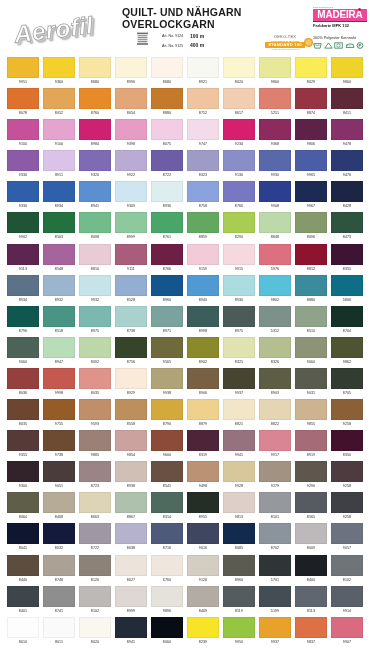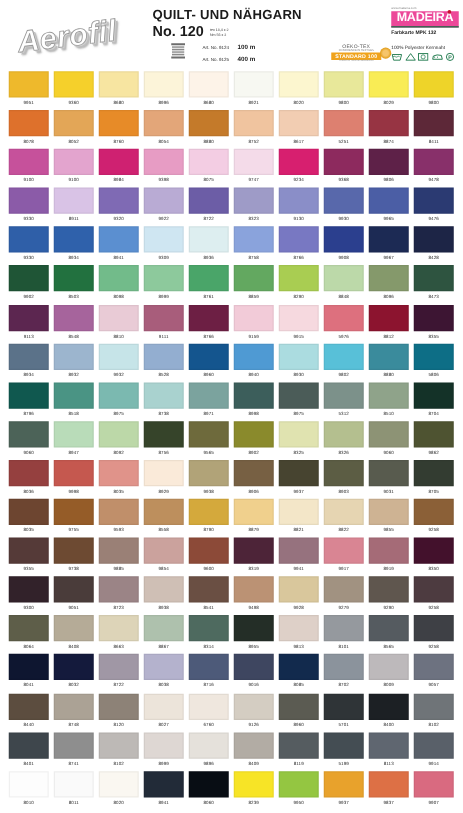--- a/index.html
+++ b/index.html
@@ -95,27 +95,21 @@
 <div class="page">
 
   <div class="header">
 
     <div class="brand-logo">
       <span class="wordmark">Aerofil</span>
     </div>
 
     <div class="titleblock">
       <div class="t-line1">QUILT- UND NÄHGARN</div>
-      <div class="no-row">
-        <span class="no">No. 120</span>
-        <span>
-          <div class="tex">tex 13,4 x 2</div>
-          <div class="tex">Nm 56 x 2</div>
-        </span>
-      </div>
+      <div class="t-line2">OVERLOCKGARN</div>
       <div class="art-table">
         <div class="art-lbl">Art. No. 9124</div>
         <div class="art-val">100 m</div>
         <div class="spool">
           <svg width="13" height="15" viewBox="0 0 13 15">
             <rect x="1" y="0.6" width="11" height="1.6" fill="#6d6d6d"></rect>
             <rect x="1.6" y="3" width="9.8" height="1.3" fill="#9a9a9a"></rect>
             <rect x="1.6" y="5" width="9.8" height="1.3" fill="#8a8a8a"></rect>
             <rect x="1.6" y="7" width="9.8" height="1.3" fill="#9a9a9a"></rect>
             <rect x="1.6" y="9" width="9.8" height="1.3" fill="#8a8a8a"></rect>

